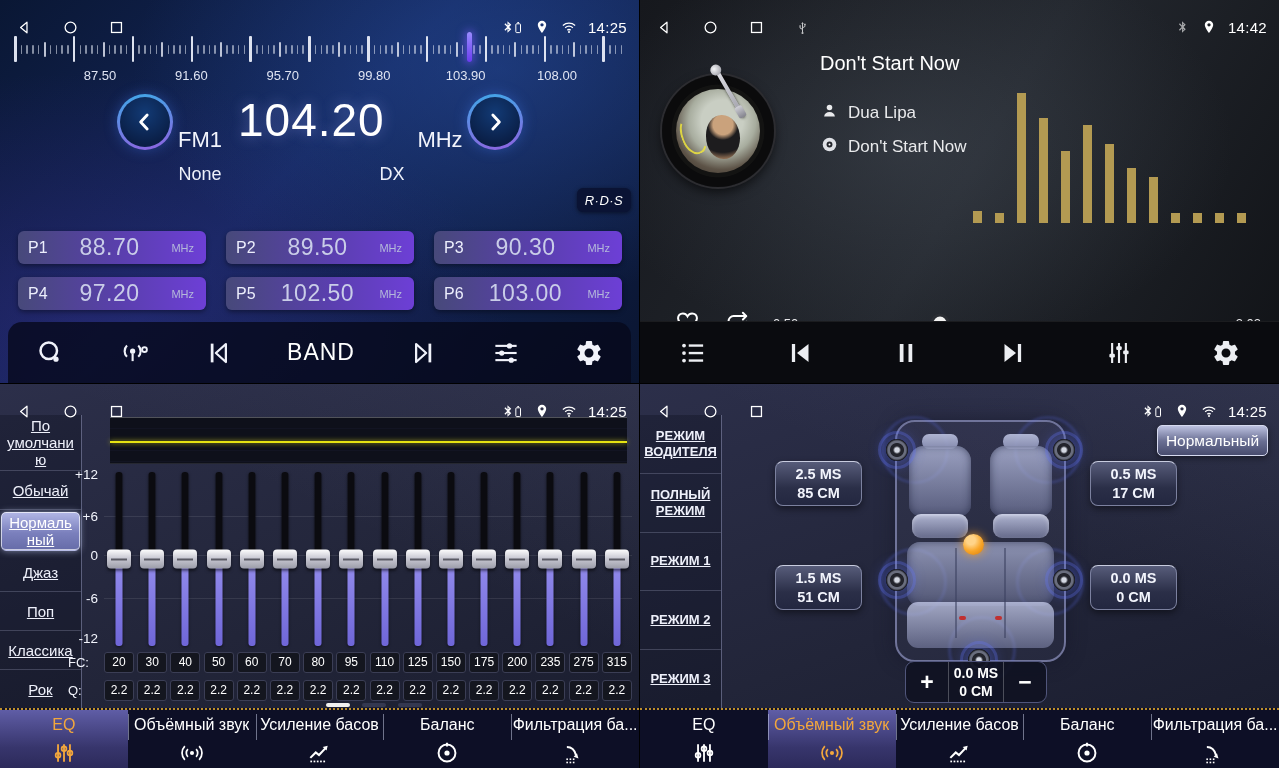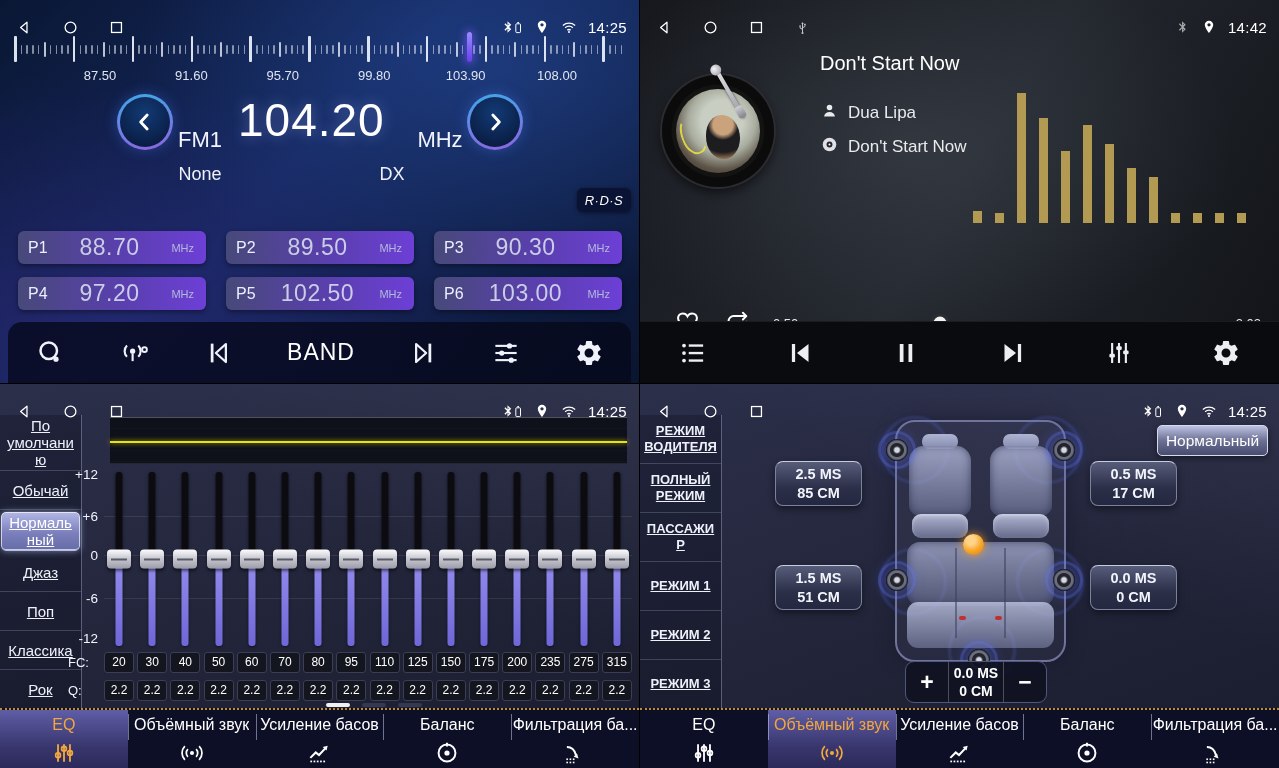--- a/index.html
+++ b/index.html
@@ -887,21 +887,20 @@
             </span>
           </div>
         </div>
       </div>
   </section>
 
   <section class="quad" id="q-sf">
     <div class="side" id="sf-side">
         <div class="side-item">РЕЖИМ ВОДИТЕЛЯ</div>
         <div class="side-item">ПОЛНЫЙ РЕЖИМ</div>
-        <div class="side-item">ПАССАЖИР</div>
         <div class="side-item">РЕЖИМ 1</div>
         <div class="side-item">РЕЖИМ 2</div>
         <div class="side-item">РЕЖИМ 3</div>
       </div>
     <div class="statusbar" id="sb-sf">
         <div class="sb-nav">
           <span class="ic">
             <svg width="17" height="17" viewBox="0 0 24 24">
               <polygon points="15.5,4.5 6.5,12 15.5,19.5" fill="none" stroke="currentColor" stroke-width="1.8" stroke-linejoin="round"></polygon>
             </svg>

